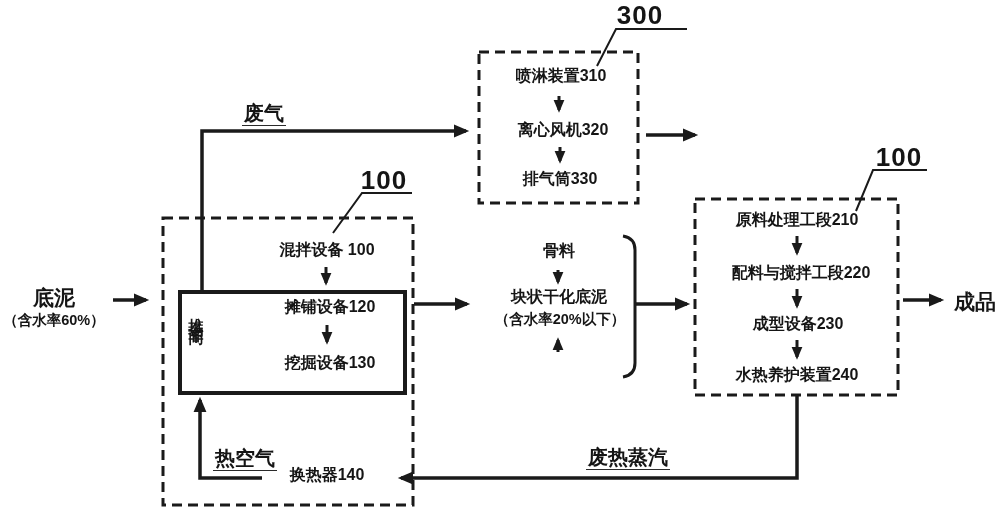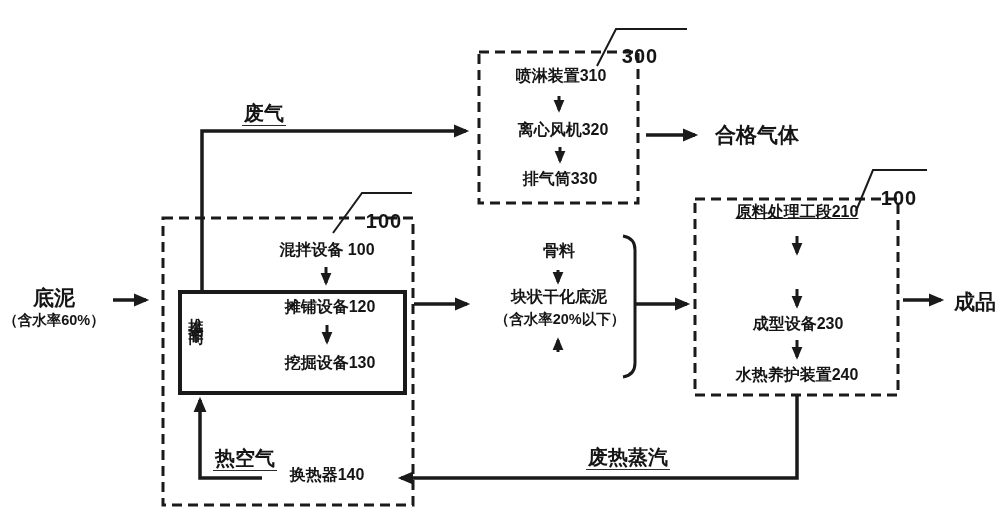--- a/index.html
+++ b/index.html
@@ -10,21 +10,21 @@
   }
   .stage svg{position:absolute;left:0;top:0;}
   .lbl{
     position:absolute;text-align:center;font-weight:700;line-height:1.12;
     white-space:nowrap;color:#151515;
   }
   .sz20{font-size:16px;}
   .sz21{font-size:21px;}
   .sz15{font-size:14.5px;}
   .flow{font-size:20px;border-bottom:1.5px solid #2a2a2a;padding:0 2px 1px 2px;}
-  .ref{font-size:20px;letter-spacing:1px;margin-top:44px;}
+  .ref{font-size:26px;letter-spacing:1px;}
   .vert{
     writing-mode:vertical-rl;text-orientation:upright;
     font-size:15px;letter-spacing:4px;text-align:left;line-height:1;
   }
   .twoLine{line-height:1.25;}
 </style>
 </head>
 <body>
 
 <div class="stage">
@@ -77,24 +77,24 @@
   <div class="lbl sz20" style="left:227px;top:241px;width:200px;">混拌设备 100</div>
   <div class="lbl vert" style="left:189px;top:306px;">堆场车间</div>
   <div class="lbl sz20" style="left:230px;top:298px;width:200px;">摊铺设备120</div>
   <div class="lbl sz20" style="left:230px;top:354px;width:200px;">挖掘设备130</div>
   <div class="lbl sz20" style="left:227px;top:466px;width:200px;">换热器140</div>
 
   <div class="lbl ref" style="left:600px;top:1px;width:80px;">300</div>
   <div class="lbl sz20" style="left:461px;top:67px;width:200px;">喷淋装置310</div>
   <div class="lbl sz20" style="left:463px;top:121px;width:200px;">离心风机320</div>
   <div class="lbl sz20" style="left:460px;top:170px;width:200px;">排气筒330</div>
-  <div class="lbl sz21" style="left:657px;top:123px;width:200px;">合格气体</div>
 
   <div class="lbl ref" style="left:859px;top:143px;width:80px;">100</div>
-  <div class="lbl sz20" style="left:697px;top:203px;width:200px;text-decoration:underline;">原料处理工段210</div>
+  <div class="lbl sz20" style="left:697px;top:211px;width:200px;">原料处理工段210</div>
+  <div class="lbl sz20" style="left:701px;top:264px;width:200px;">配料与搅拌工段220</div>
   <div class="lbl sz20" style="left:698px;top:315px;width:200px;">成型设备230</div>
   <div class="lbl sz20" style="left:697px;top:366px;width:200px;">水热养护装置240</div>
   <div class="lbl sz21" style="left:925px;top:290px;width:100px;">成品</div>
 
   <div class="lbl sz20" style="left:479px;top:242px;width:160px;">骨料</div>
   <div class="lbl sz20" style="left:459px;top:288px;width:200px;">块状干化底泥</div>
   <div class="lbl sz15" style="left:460px;top:311px;width:200px;">（含水率20%以下）</div>
 
   <div class="lbl flow" style="left:242px;top:102px;">废气</div>
   <div class="lbl flow" style="left:213px;top:447px;">热空气</div>

